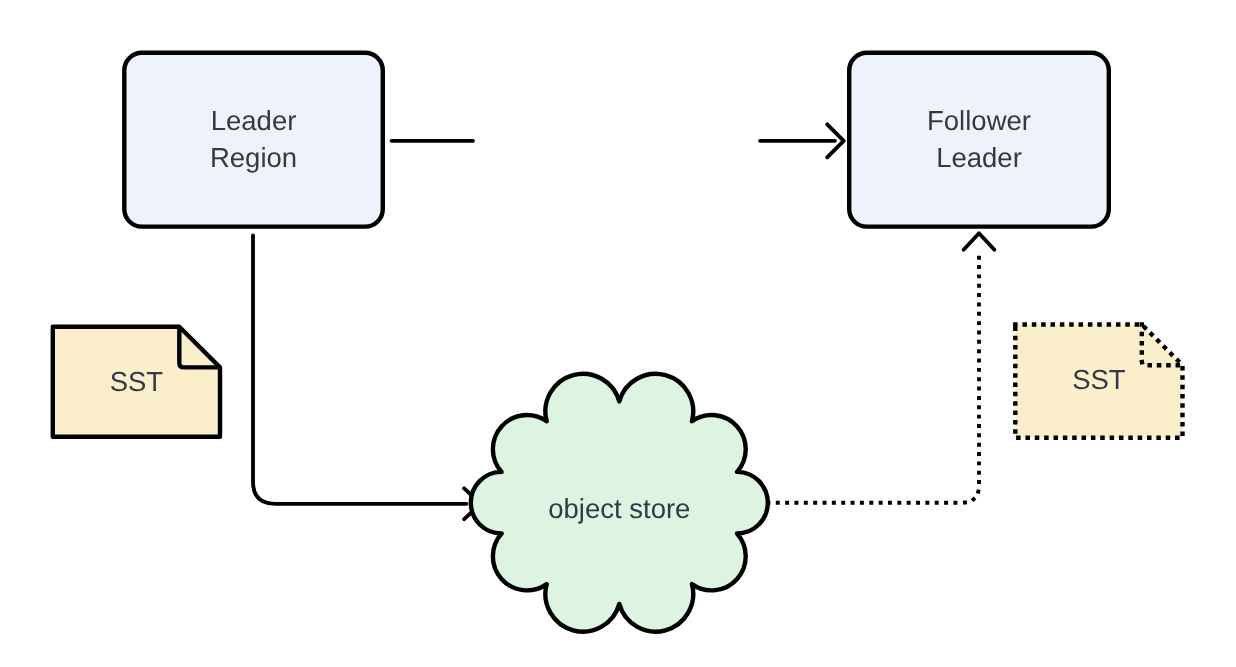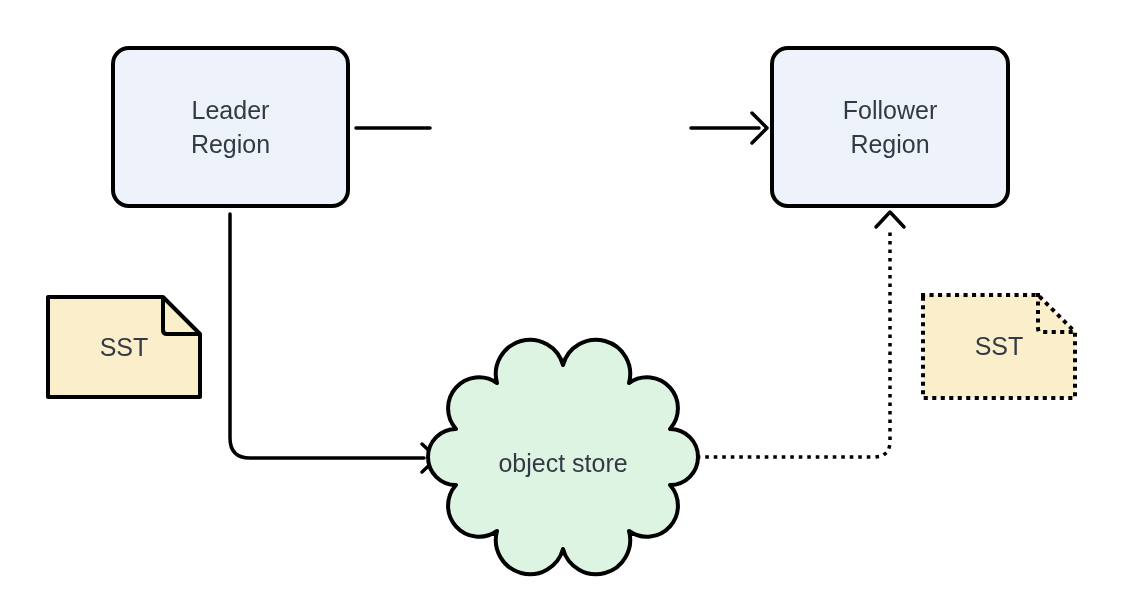--- a/index.html
+++ b/index.html
@@ -82,21 +82,21 @@
       <path class="shape dotted" d="M923,295 L1038,295 L1075,332 L1075,398 L923,398 Z" fill="#fbeecb"></path>
       <path class="shape dotted" fill="none" d="M1038,295 L1038,328 Q1038,332 1042,332 L1075,332"></path>
     </g>
   </svg>
 
   <div class="label node-label" style="left:113px; top:48px; width:235px; height:158px;">
     <span>Leader Region</span>
   </div>
 
   <div class="label node-label" style="left:772px; top:48px; width:236px; height:158px;">
-    <span>Follower Region</span>
+    <span>Follower Leader</span>
   </div>
 
 
   <div class="label" style="left:48px; top:297px; width:152px; height:100px;">SST</div>
 
   <div class="label" style="left:923px; top:295px; width:152px; height:103px;">SST</div>
 
   <div class="label" style="left:443px; top:420px; width:240px; height:86px;text-align:center;">object store</div>
 
 </div>

